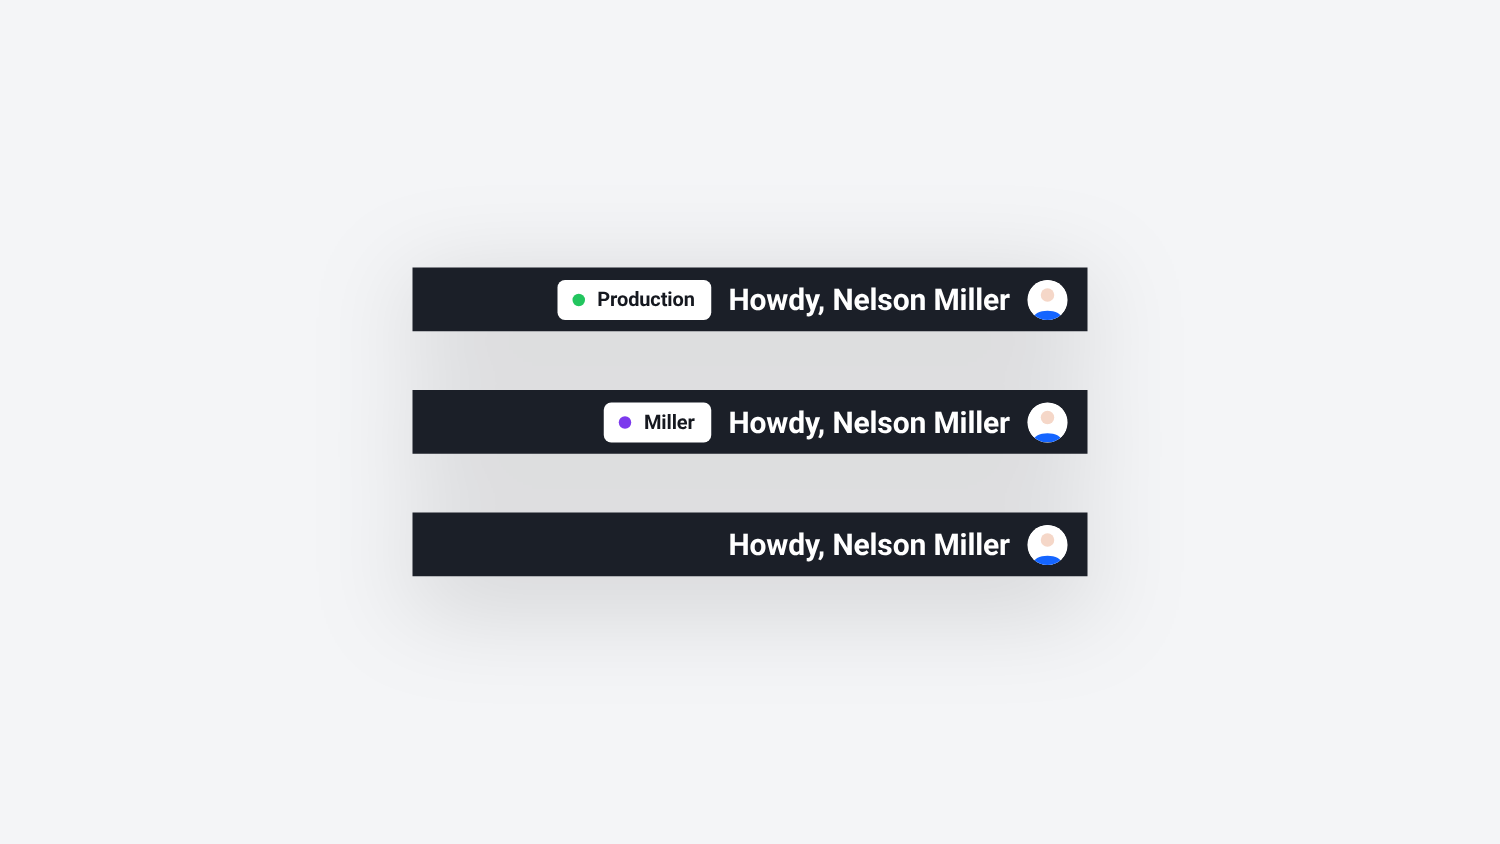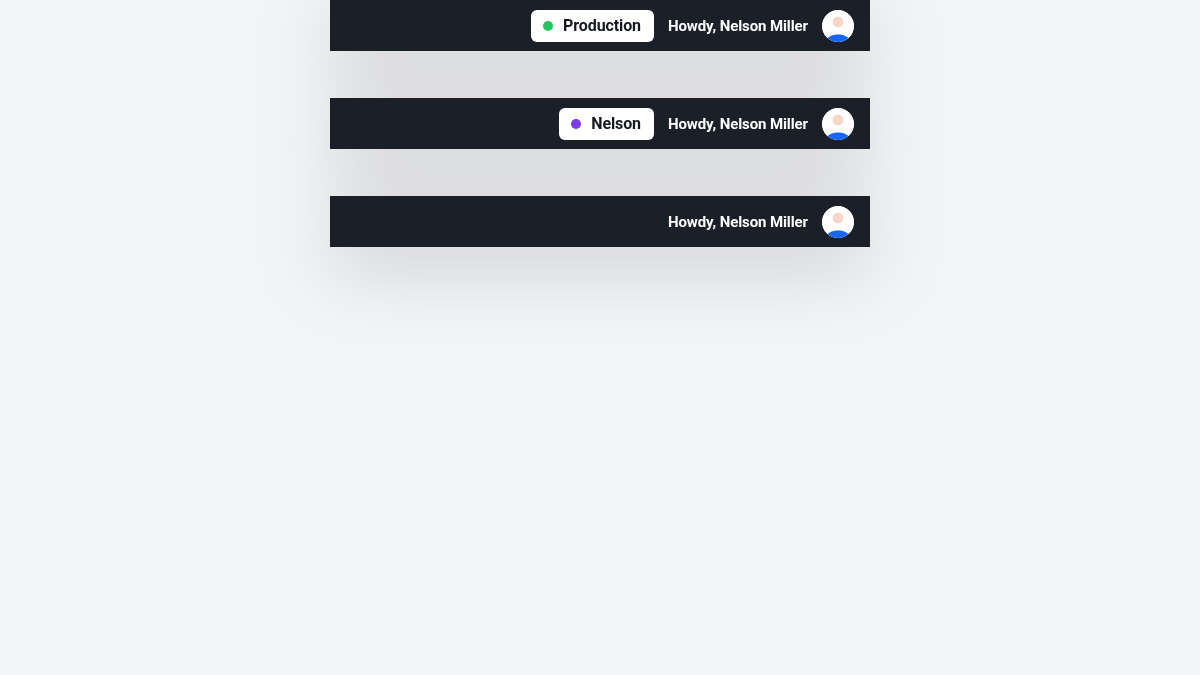--- a/index.html
+++ b/index.html
@@ -7,21 +7,21 @@
     width: 1200px;
     height: 675px;
     background: #f4f5f7;
     font-family: -apple-system, BlinkMacSystemFont, "Segoe UI", Roboto, "Helvetica Neue", Arial, sans-serif;
     overflow: hidden;
   }
   .stage {
     width: 1200px;
     height: 675px;
     display: flex;
-    align-items: flex-start;
+    align-items: center;
     justify-content: center;
   }
   .stack {
     display: flex;
     flex-direction: column;
     gap: 47px;
     filter: drop-shadow(0 18px 40px rgba(0,0,0,0.18));
   }
   .bar {
     width: 540px;
@@ -49,21 +49,21 @@
     width: 10px;
     height: 10px;
     border-radius: 50%;
     display: inline-block;
     margin-right: 10px;
     flex: 0 0 auto;
   }
   .greeting {
     color: #ffffff;
     font-weight: 700;
-    font-size: 15px;
+    font-size: 24px;
     letter-spacing: -0.1px;
     white-space: nowrap;
   }
   .avatar {
     width: 32px;
     height: 32px;
     border-radius: 50%;
     background: #ffffff;
     display: flex;
     align-items: flex-end;
@@ -95,21 +95,21 @@
           <circle cx="16" cy="16" r="16" fill="#ffffff"></circle>
           <circle cx="16" cy="12" r="5.4" fill="#f5d7c8"></circle>
           <path d="M4 32 C4 22, 28 22, 28 32 Z" fill="#1565ff"></path>
         </svg>
       </span>
     </div>
 
     <div class="bar">
       <span class="env-badge">
         <span class="dot" style="background:#7c3aed"></span>
-        <span>Nelson</span>
+        <span>Miller</span>
       </span>
       <span class="greeting">Howdy, Nelson Miller</span>
       <span class="avatar">
         <svg viewBox="0 0 32 32">
           <circle cx="16" cy="16" r="16" fill="#ffffff"></circle>
           <circle cx="16" cy="12" r="5.4" fill="#f5d7c8"></circle>
           <path d="M4 32 C4 22, 28 22, 28 32 Z" fill="#1565ff"></path>
         </svg>
       </span>
     </div>

